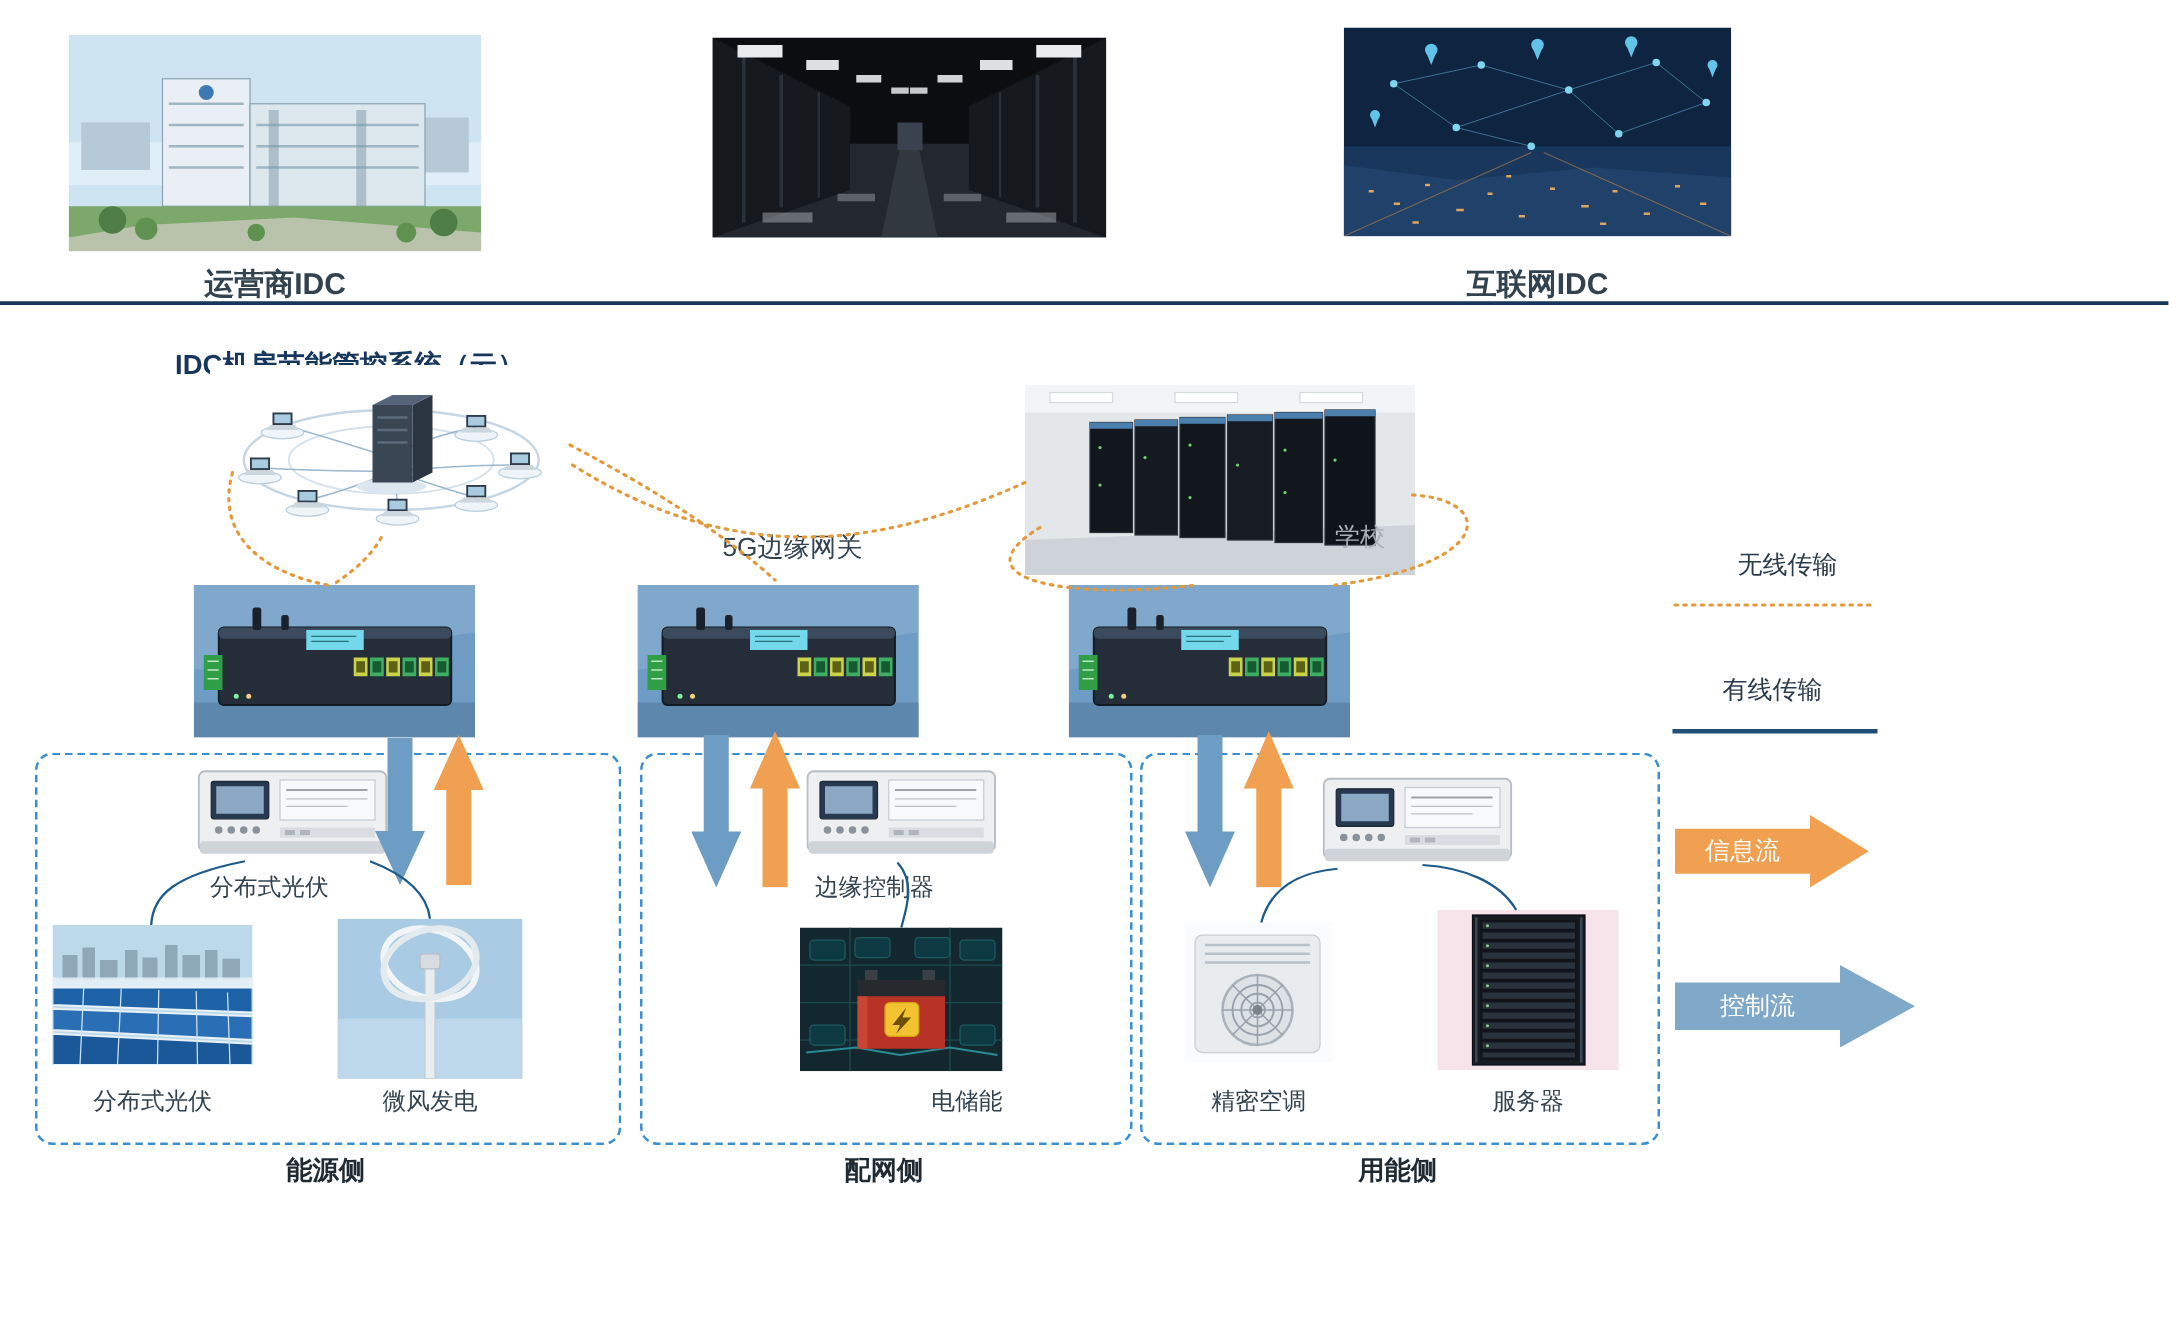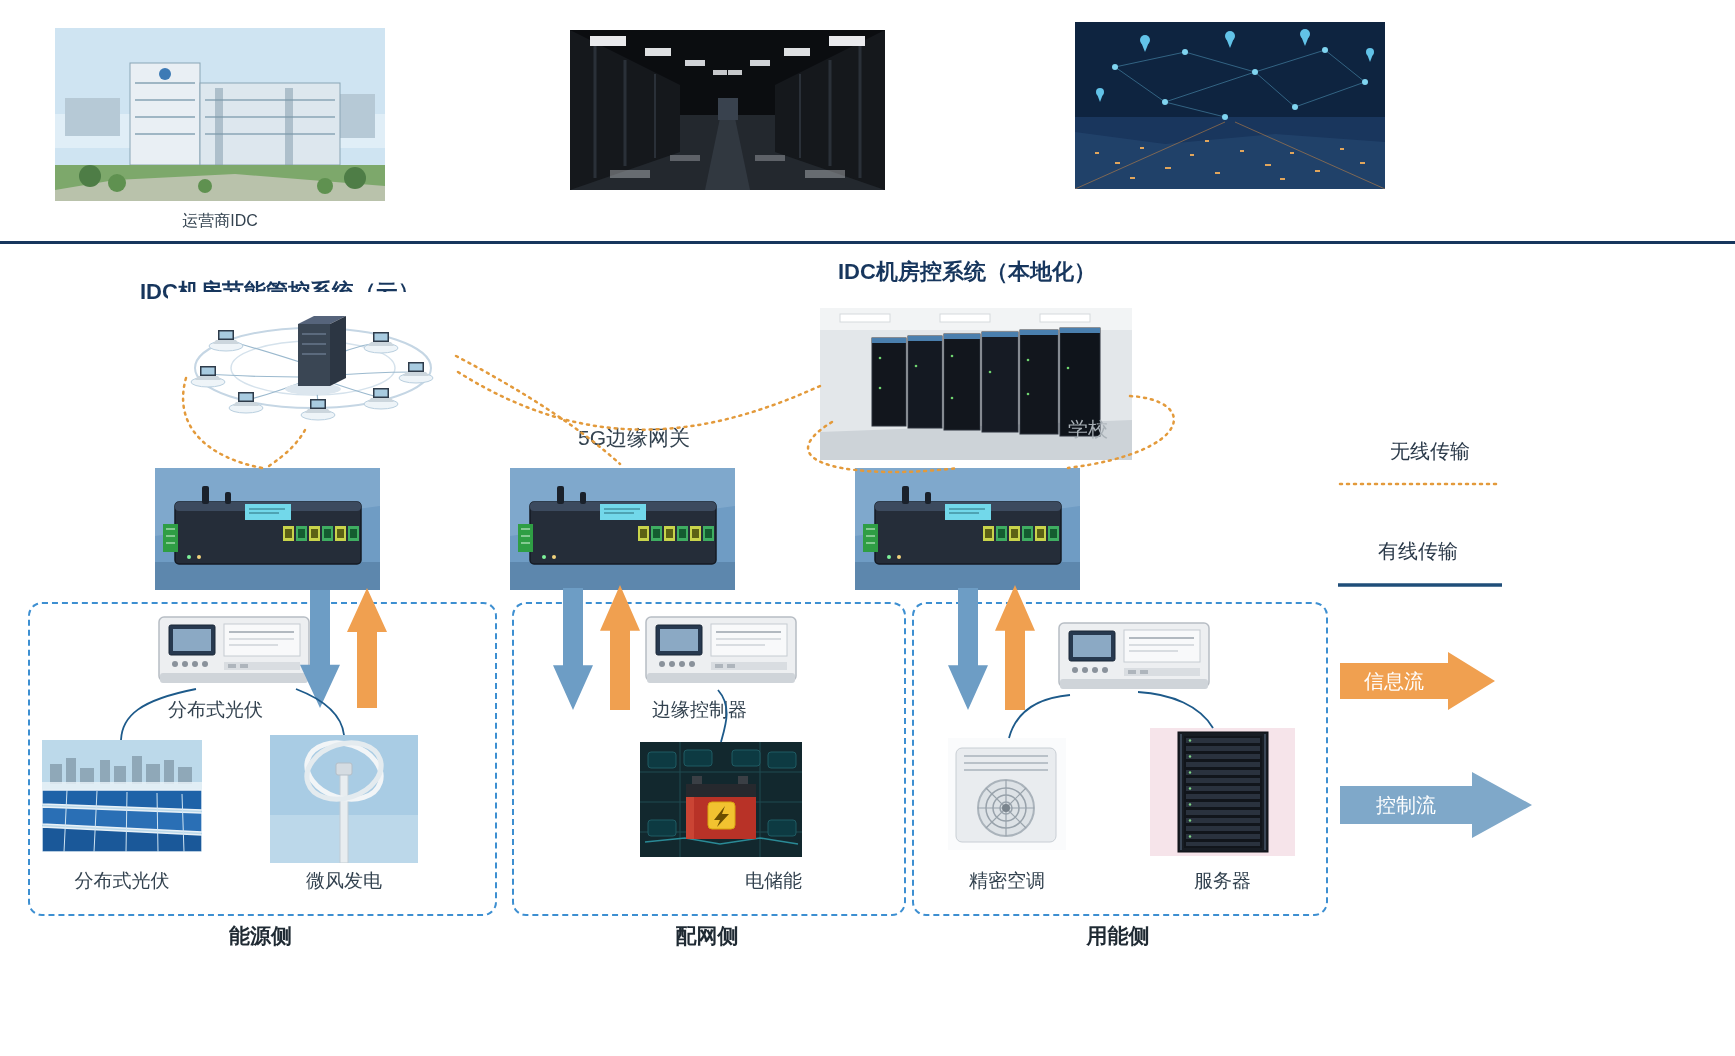--- a/index.html
+++ b/index.html
@@ -3,21 +3,21 @@
 <meta charset="utf-8">
 <style>
   html,body{margin:0;padding:0;background:#ffffff;}
   .canvas{
     position:relative; width:1735px; height:1056px; overflow:hidden;
     background:#ffffff;
     font-family:"Liberation Sans","DejaVu Sans",sans-serif;
     color:#2b3a4a;
   }
   .abs{position:absolute;}
-  .photo-label{font-size:16px;color:#33424f;text-align:center;}
+  .photo-label{font-size:24px;color:#33424f;text-align:center;font-weight:bold;}
   .section-title{font-size:22px;font-weight:bold;color:#17365D;white-space:nowrap;}
   .gw-label{font-size:21px;color:#33424f;white-space:nowrap;}
   .legend-label{font-size:20px;color:#2b3a4a;white-space:nowrap;}
   .zone{
     border:2px dashed #3D8FD1; border-radius:14px; background:transparent;
   }
   .zone-name{font-size:21px;font-weight:bold;color:#1f2a33;text-align:center;}
   .item-label{font-size:19px;color:#33424f;text-align:center;white-space:nowrap;}
   .device-label{font-size:19px;color:#33424f;white-space:nowrap;}
   .flow-text{
@@ -202,25 +202,25 @@
           <polygon points="151,16 159,16 155,26"></polygon>
         <circle cx="230" cy="12" r="5"></circle>
           <polygon points="226,14 234,14 230,24"></polygon>
         <circle cx="295" cy="30" r="4"></circle>
           <polygon points="292,32 298,32 295,40"></polygon>
         <circle cx="25" cy="70" r="4"></circle>
           <polygon points="22,72 28,72 25,80"></polygon>
       </g>
     </svg>
   </div>
+  <div class="abs photo-label" style="left:1075px;top:211px;width:310px;">互联网IDC</div>
 
   <div class="abs divider" style="left:0;top:241px;width:1735px;height:2.5px;"></div>
 
   <div class="abs section-title" style="left:140px;top:257px;margin-top:20px;">IDC机房节能管控系统（云）</div>
-  <div class="abs section-title" style="left:838px;top:257px;">IDC机房控系统（本地化）</div>
 
   <div class="abs" style="left:168px;top:292px;width:290px;height:140px;">
     <svg width="290" height="140" viewBox="0 0 290 140">
       <rect width="290" height="140" fill="#ffffff"></rect>
       <ellipse cx="145" cy="76" rx="118" ry="40" fill="none" stroke="#c5d6e4" stroke-width="2"></ellipse>
       <ellipse cx="145" cy="76" rx="82" ry="27" fill="none" stroke="#d5e2ec" stroke-width="1.5"></ellipse>
       <g stroke="#9bb9ce" stroke-width="1.2" fill="none">
         <path d="M147 85 Q200 80 248 80"></path>
           <path d="M147 85 Q190 100 213 106"></path>
         <path d="M147 85 Q150 105 150 115"></path>

